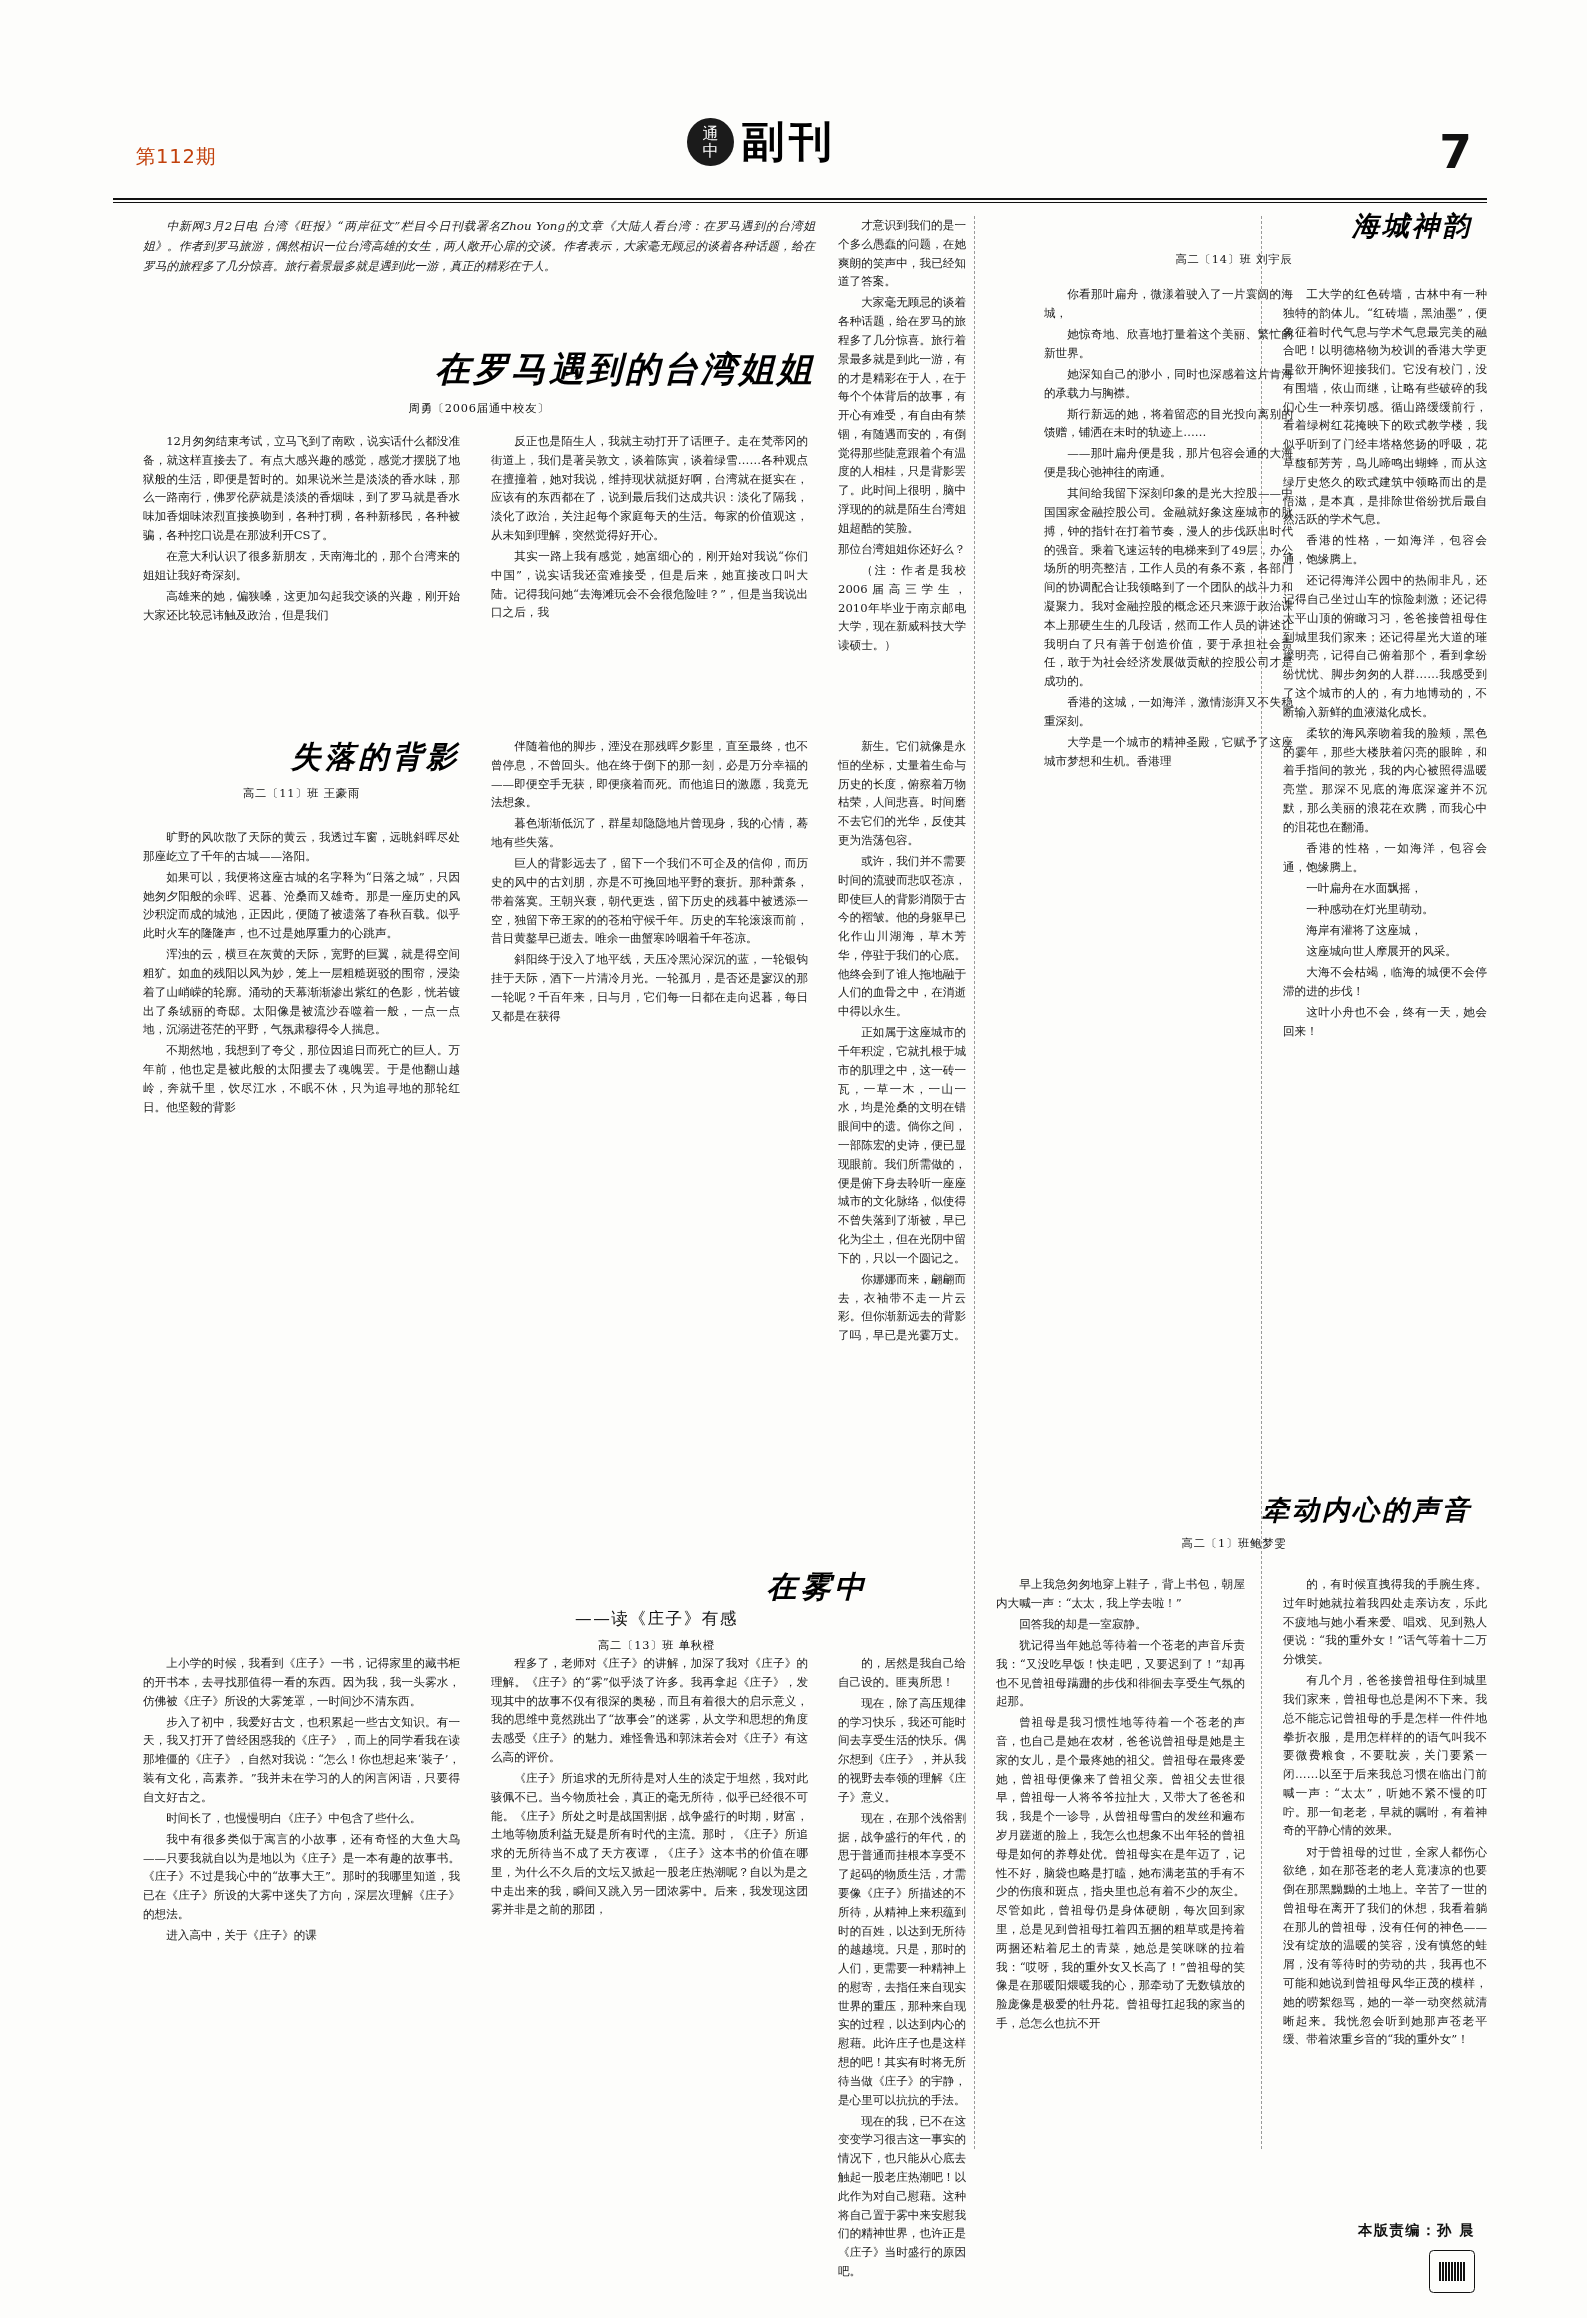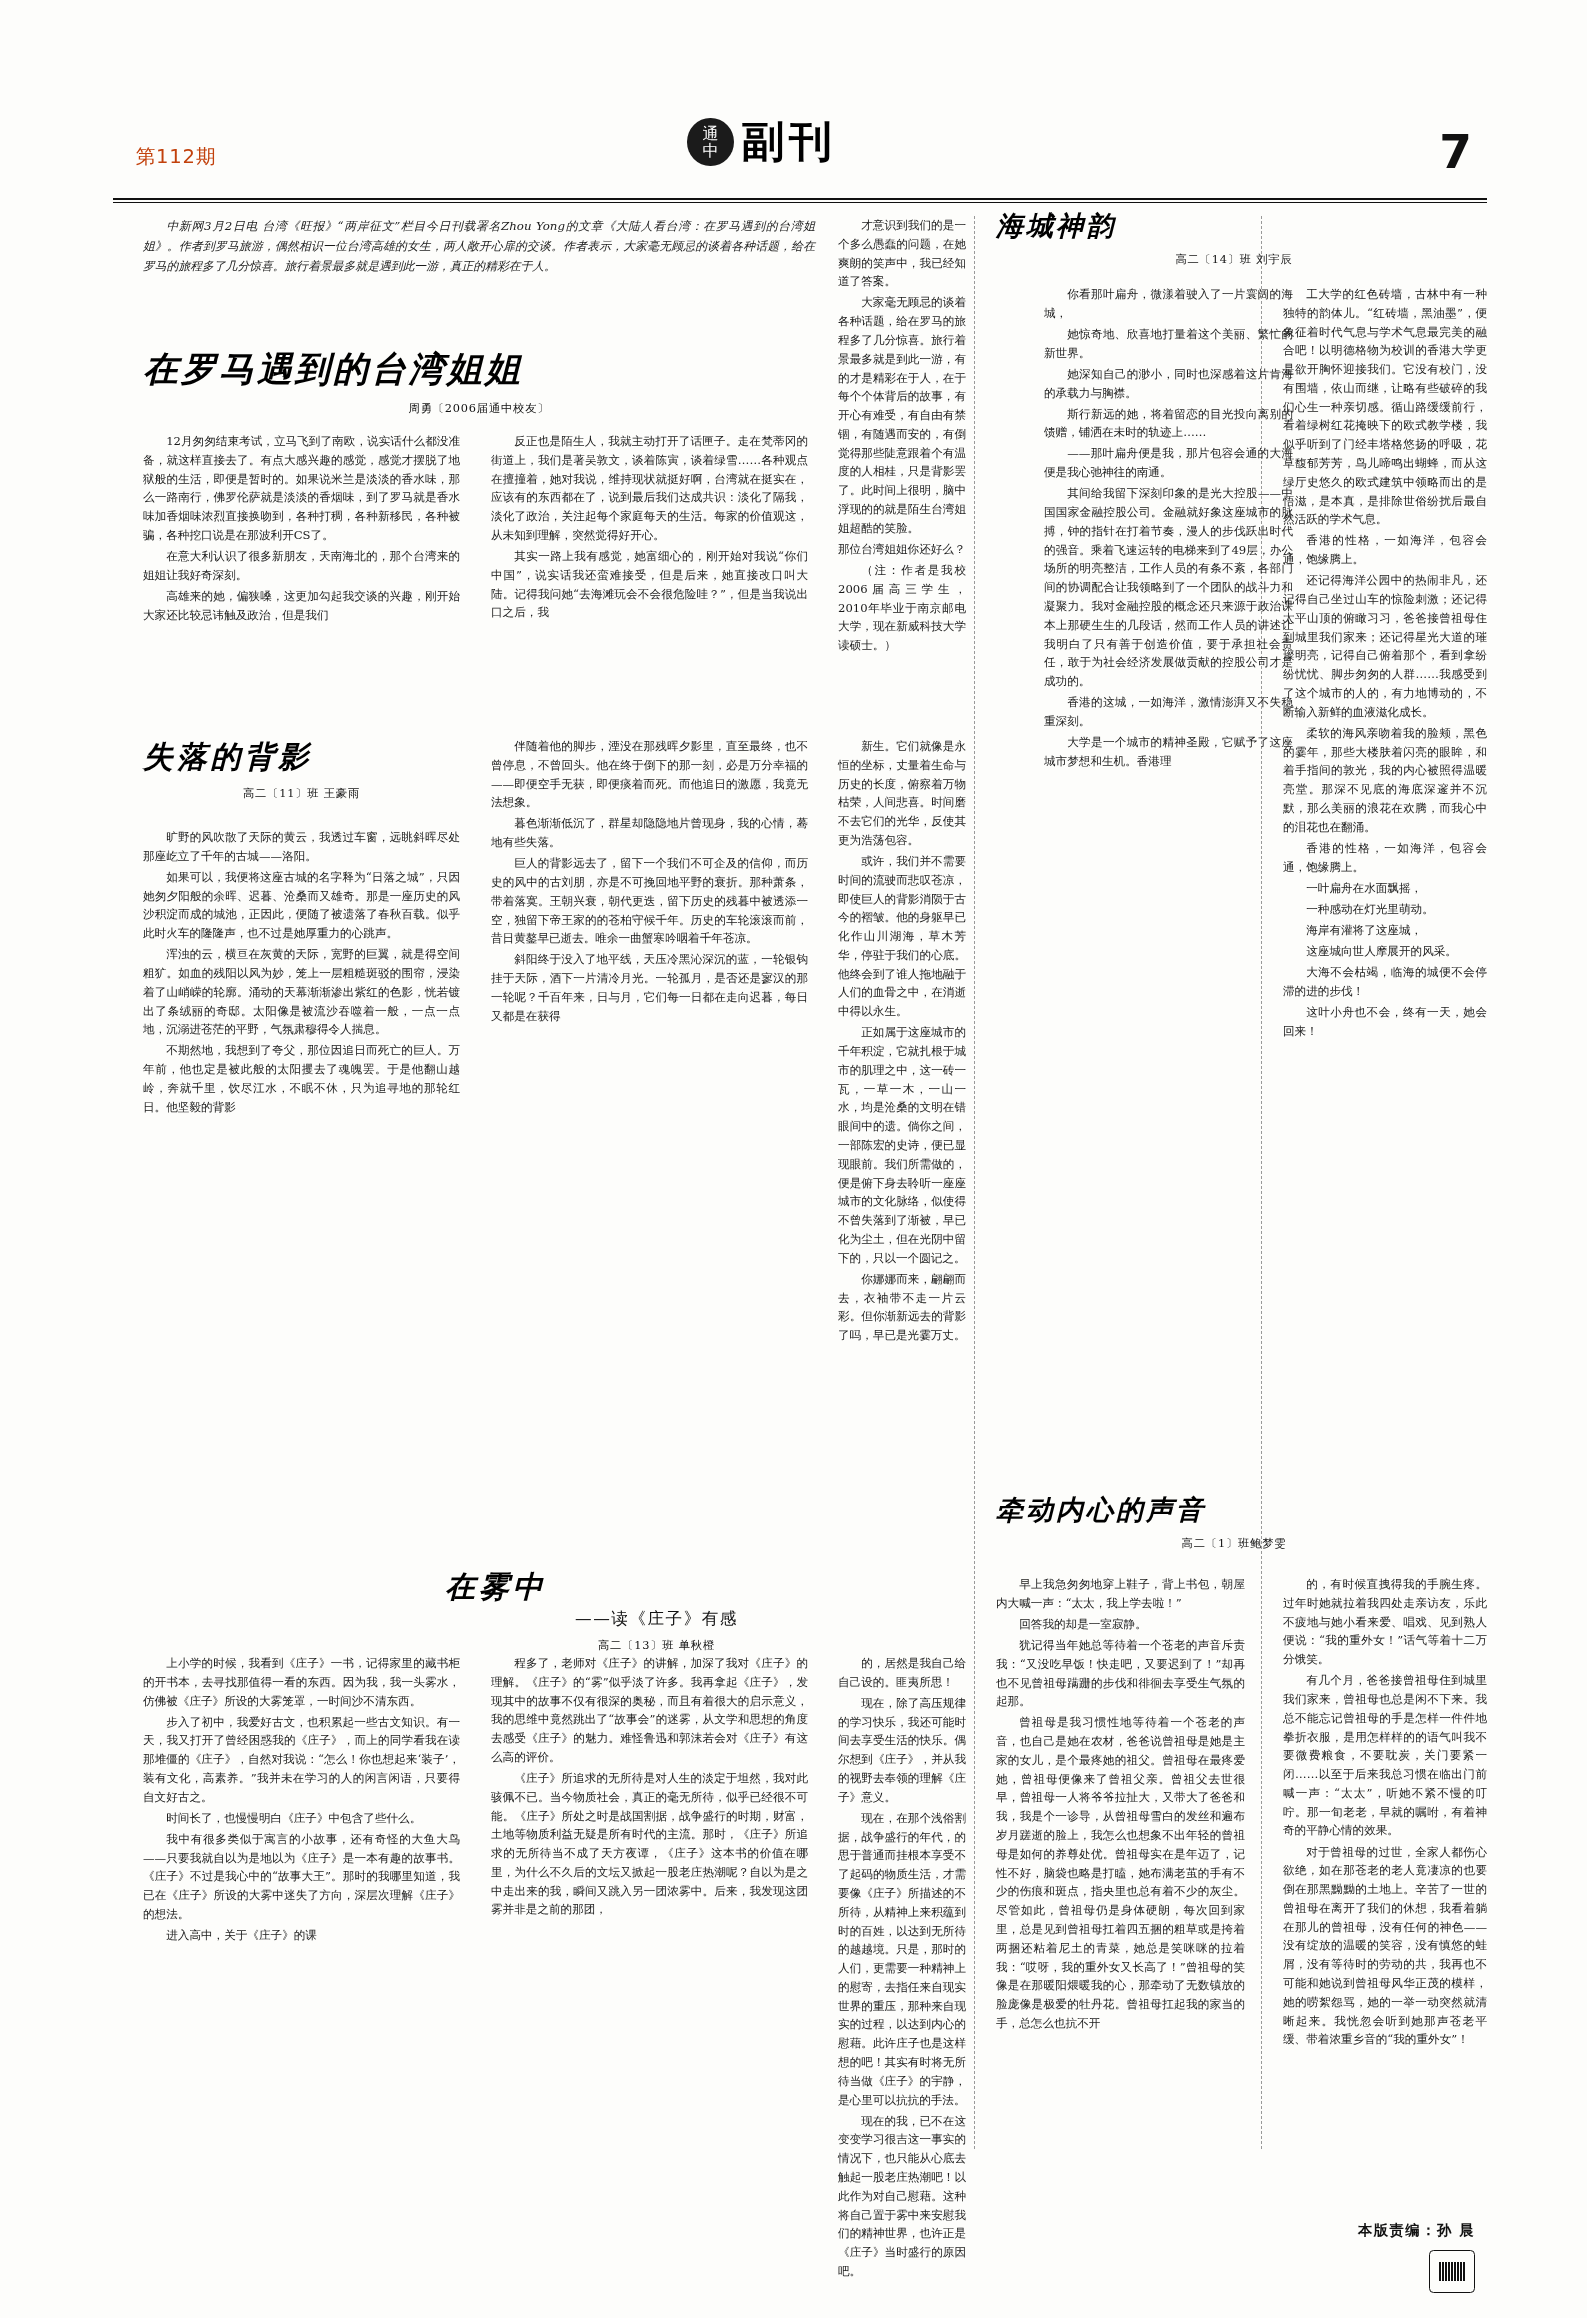--- a/index.html
+++ b/index.html
@@ -71,21 +71,21 @@
   }
   .para.noindent{text-indent:0;}
   .lead{
     font-size:11.8px;line-height:1.7;text-align:justify;
     font-style:italic;
     text-indent:2em;
     color:#1a1a1a;
     margin:0;
   }
   .headline{
-    text-align:left;font-weight:bold;color:#000;
+    text-align:right;font-weight:bold;color:#000;
     font-family:"DejaVu Serif","Liberation Serif",serif;
   }
   .h-main{font-size:35px;letter-spacing:3px;font-style:italic;}
   .h-mid{font-size:30px;letter-spacing:3.8px;font-style:italic;}
   .h-small{font-size:27px;letter-spacing:3px;font-style:italic;}
   .byline{
     text-align:center;font-size:11.3px;margin-top:7.6px;color:#111;
     letter-spacing:0.8px;
   }
   .subtitle{

